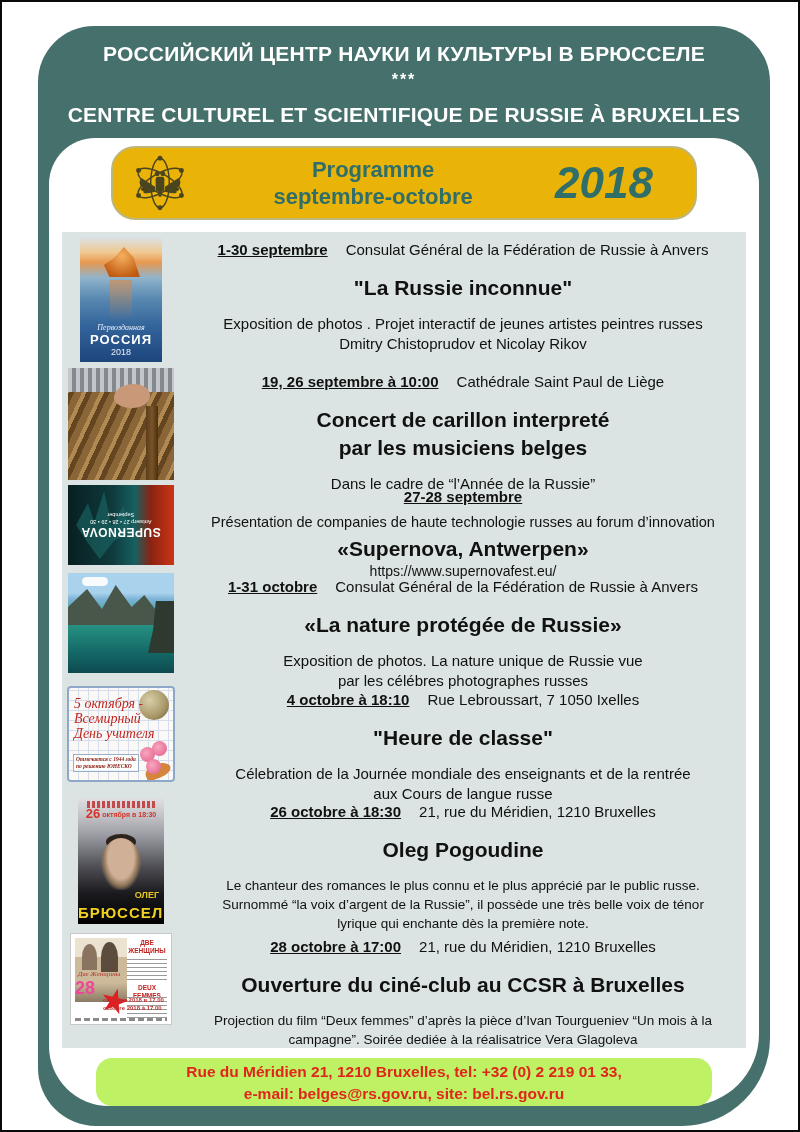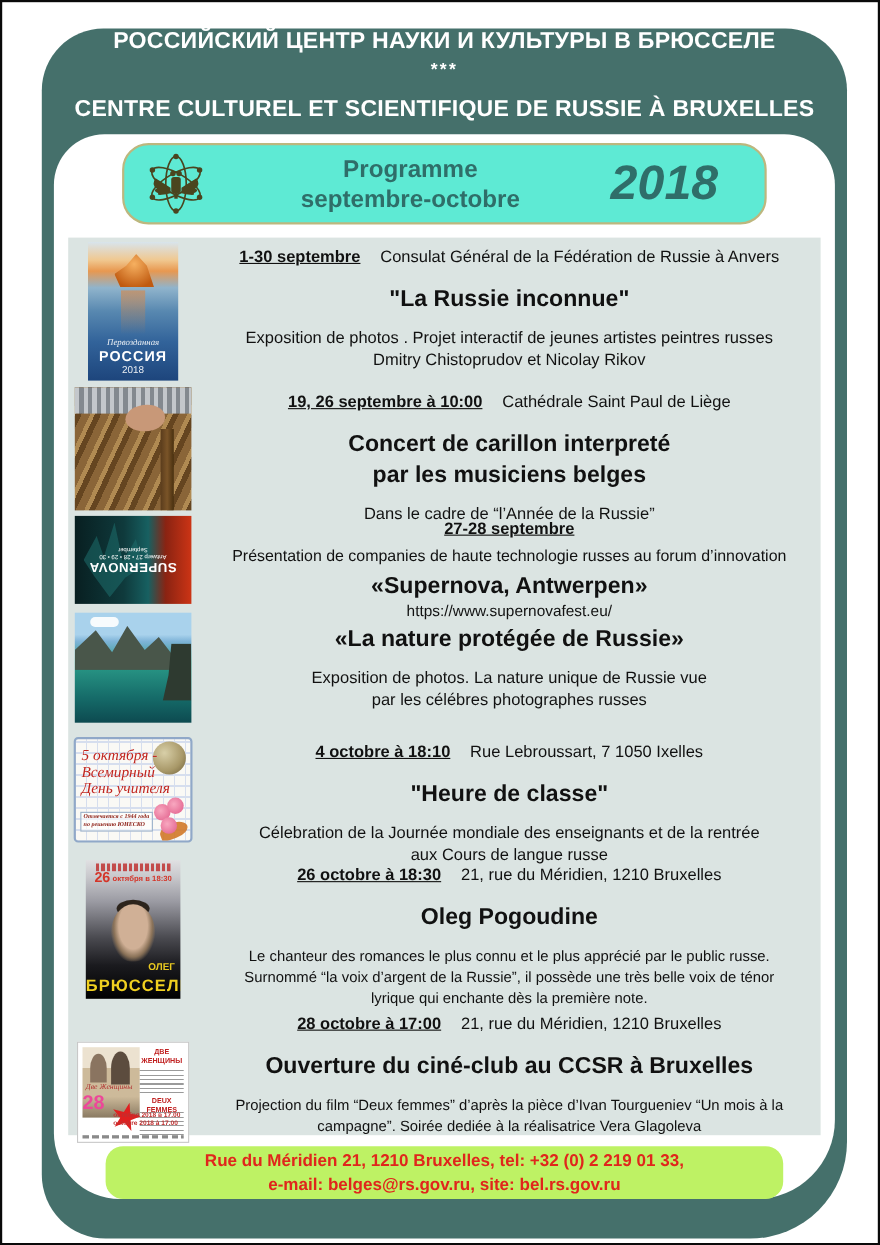--- a/index.html
+++ b/index.html
@@ -1,25 +1,25 @@
 <!DOCTYPE html>
 <html><head>
 <meta charset="utf-8">
 <style>
   html,body{margin:0;padding:0;}
   body{font-family:"Liberation Sans","DejaVu Sans",sans-serif;}
   .page{position:relative;width:800px;height:1132px;background:#fff;border:2px solid #0a0a0a;box-sizing:border-box;overflow:hidden;}
   .poster{position:absolute;left:36px;top:24px;width:732px;height:1100px;background:#45706b;border-radius:56px 56px 88px 58px;box-sizing:border-box;}
   .hdr{color:#fff;text-align:center;}
-  .hdr-ru{font-size:21px;font-weight:bold;line-height:24px;letter-spacing:.2px;}
+  .hdr-ru{padding-top:16px;font-size:21px;font-weight:bold;line-height:24px;letter-spacing:.2px;}
   .hdr-stars{margin-top:6px;font-size:16px;font-weight:bold;line-height:16px;letter-spacing:2px;}
   .hdr-fr{margin-top:14px;font-size:21px;font-weight:bold;line-height:26px;letter-spacing:.2px;}
   .inner{margin:10px auto 0;width:710px;height:968px;background:#fff;border-radius:46px 46px 72px 60px;overflow:visible;}
   
-  .prog-box{width:586px;height:74px;margin:0 auto;position:relative;top:8px;background:#5eead4;border:2px solid #bdb77e;border-radius:24px;display:flex;align-items:center;box-sizing:border-box;}
+  .prog-box{width:586px;height:74px;margin:0 auto;position:relative;top:8px;background:#eab308;border:2px solid #bdb77e;border-radius:24px;display:flex;align-items:center;box-sizing:border-box;}
   .prog-logo{width:62px;height:62px;margin-left:16px;flex:0 0 auto;}
   .prog-title{flex:1;text-align:center;color:#2f6e69;font-weight:bold;font-size:22px;line-height:27px;white-space:pre-line;}
   .prog-year{margin-right:42px;color:#2f6e69;font-weight:bold;font-style:italic;font-size:44px;}
   
   .panel{width:684px;margin:20px auto 0;height:816px;background:#dbe4e2;}
   .event{display:flex;}
   .thumb-col{flex:0 0 118px;display:flex;justify-content:center;align-items:flex-start;padding-top:4px;box-sizing:border-box;}
   .text-col{flex:1;text-align:center;color:#111;}
   .date-line{margin-top:8px;font-size:15px;line-height:20px;}
   .date{font-weight:bold;text-decoration:underline;margin-right:18px;}
@@ -73,21 +73,21 @@
   
   .thumb-pogoudine{width:86px;height:126px;background:linear-gradient(180deg,#e0e0e2 0,#c8c8cc 12%,#9a9aa2 30%,#4a4a50 56%,#1a1a1e 76%,#000 100%);text-align:center;}
   .pg-lines{margin:3px auto 1px;width:78%;height:7px;background:repeating-linear-gradient(90deg,rgba(190,40,40,.8) 0 3px,transparent 3px 5px);}
   .pg-date{color:#d43428;font-weight:bold;font-size:7px;line-height:10px;}
   .pg-26{font-size:13px;vertical-align:-1px;margin-top:21px;}
   .pg-face{position:absolute;top:40px;left:23px;width:40px;height:52px;border-radius:50% 50% 45% 45%;background:radial-gradient(ellipse at 50% 38%,#d0b096 0 46%,#8a7258 62%,rgba(40,40,44,0) 74%);}
   .pg-hair{position:absolute;top:36px;left:28px;width:30px;height:16px;border-radius:50%;background:#2c241c;}
   .pg-oleg{position:absolute;bottom:24px;right:5px;color:#e8c820;font-size:9px;font-weight:bold;}
   .pg-name{position:absolute;bottom:3px;left:0;right:0;color:#f0d020;font-size:15px;font-weight:bold;letter-spacing:1px;}
   
-  .thumb-femmes{width:102px;height:92px;background:#fff;border:1px solid #c8c8c8;box-sizing:border-box;text-align:left;margin-top:30px;}
+  .thumb-femmes{width:102px;height:92px;background:#fff;border:1px solid #c8c8c8;box-sizing:border-box;text-align:left;}
   .df-img{position:absolute;top:4px;left:4px;width:52px;height:64px;background:linear-gradient(180deg,#ece2d0 0 30%,#cdbA9a 30% 70%,#8a7a62 100%);}
   .df-fig1{position:absolute;top:6px;left:7px;width:15px;height:26px;border-radius:50% 50% 0 0;background:#8a7460;}
   .df-fig2{position:absolute;top:4px;left:26px;width:17px;height:30px;border-radius:50% 50% 0 0;background:#5c4c3e;}
   .df-script{position:absolute;top:36px;left:7px;color:#b03030;font-family:"Liberation Serif",serif;font-style:italic;font-size:7px;}
   .df-ru{position:absolute;top:5px;right:3px;width:42px;color:#c02020;font-weight:bold;font-size:6.5px;line-height:8px;text-align:center;}
   .df-l1{position:absolute;top:22px;right:4px;width:40px;height:24px;background:repeating-linear-gradient(0deg,#9a9a9a 0 1px,transparent 1px 4px);}
   .df-fr{position:absolute;top:50px;right:3px;width:42px;color:#c02020;font-weight:bold;font-size:6.5px;line-height:8px;text-align:center;}
   .df-l2{position:absolute;top:62px;right:4px;width:40px;height:22px;background:repeating-linear-gradient(0deg,#9a9a9a 0 1px,transparent 1px 4px);}
   .df-star{position:absolute;top:54px;left:30px;width:27px;height:27px;background:#e02020;clip-path:polygon(50% 0%,61% 35%,98% 35%,68% 57%,79% 91%,50% 70%,21% 91%,32% 57%,2% 35%,39% 35%);transform:rotate(14deg);}
   .df-28{position:absolute;bottom:27px;left:4px;color:#ec4899;font-weight:bold;font-size:18px;line-height:18px;}
@@ -200,20 +200,23 @@
 
         <div class="event" style="height:113px">
           <div class="thumb-col">
             <div class="thumb thumb-lake">
               <div class="lk-cloud"></div>
               <div class="lk-mtn"></div>
               <div class="lk-cliff"></div>
             </div>
           </div>
           <div class="text-col">
+            <div class="date-line">
+              <span class="date">1-31 octobre</span><span class="venue">Consulat Général de la Fédération de Russie à Anvers</span>
+            </div>
             <div class="event-title">«La nature protégée de Russie»</div>
             <div class="desc">Exposition de photos. La nature unique de Russie vue
 par les célébres photographes russes</div>
           </div>
         </div>
 
         <div class="event" style="height:112px">
           <div class="thumb-col">
             <div class="thumb thumb-teacher">
               <div class="td-globe"></div>

